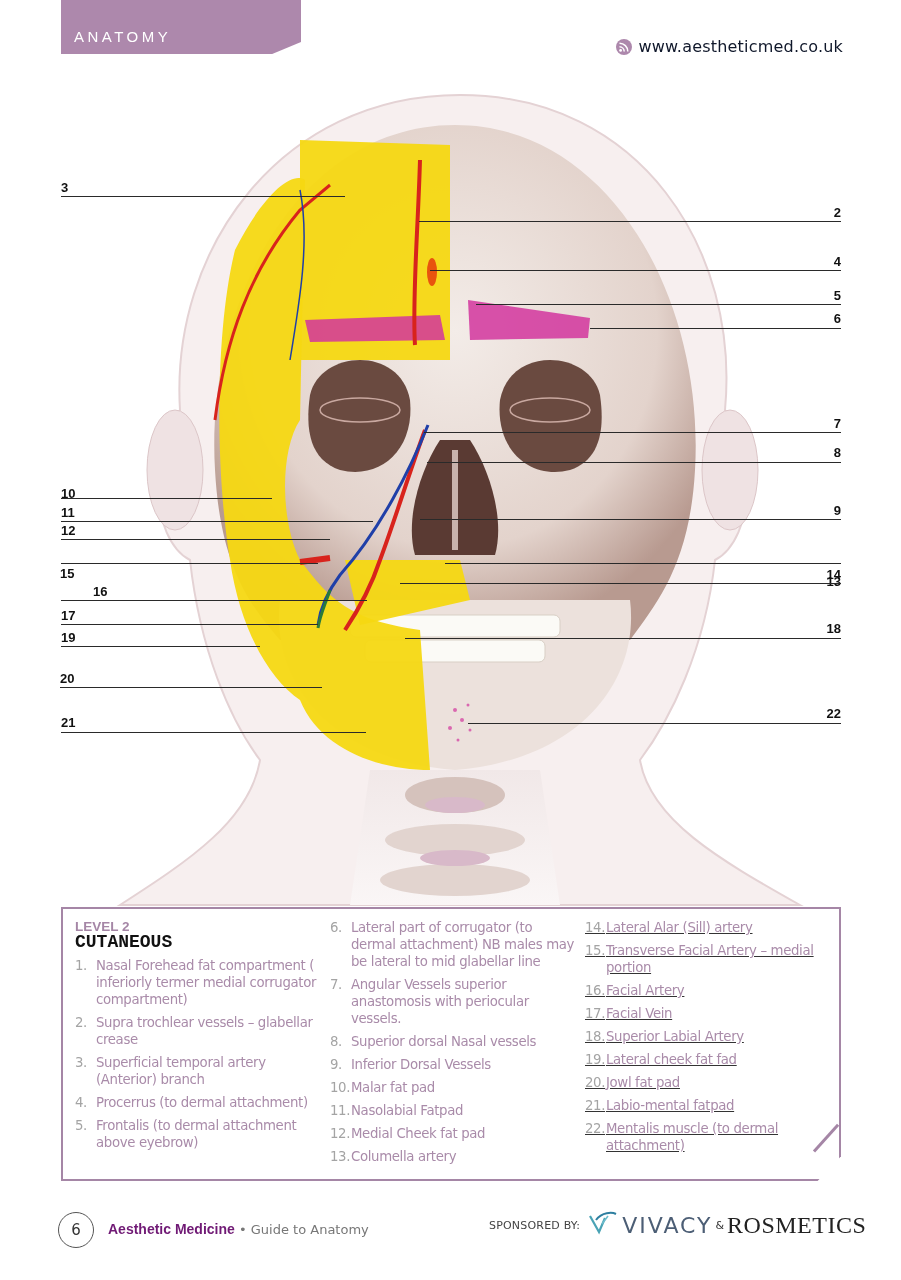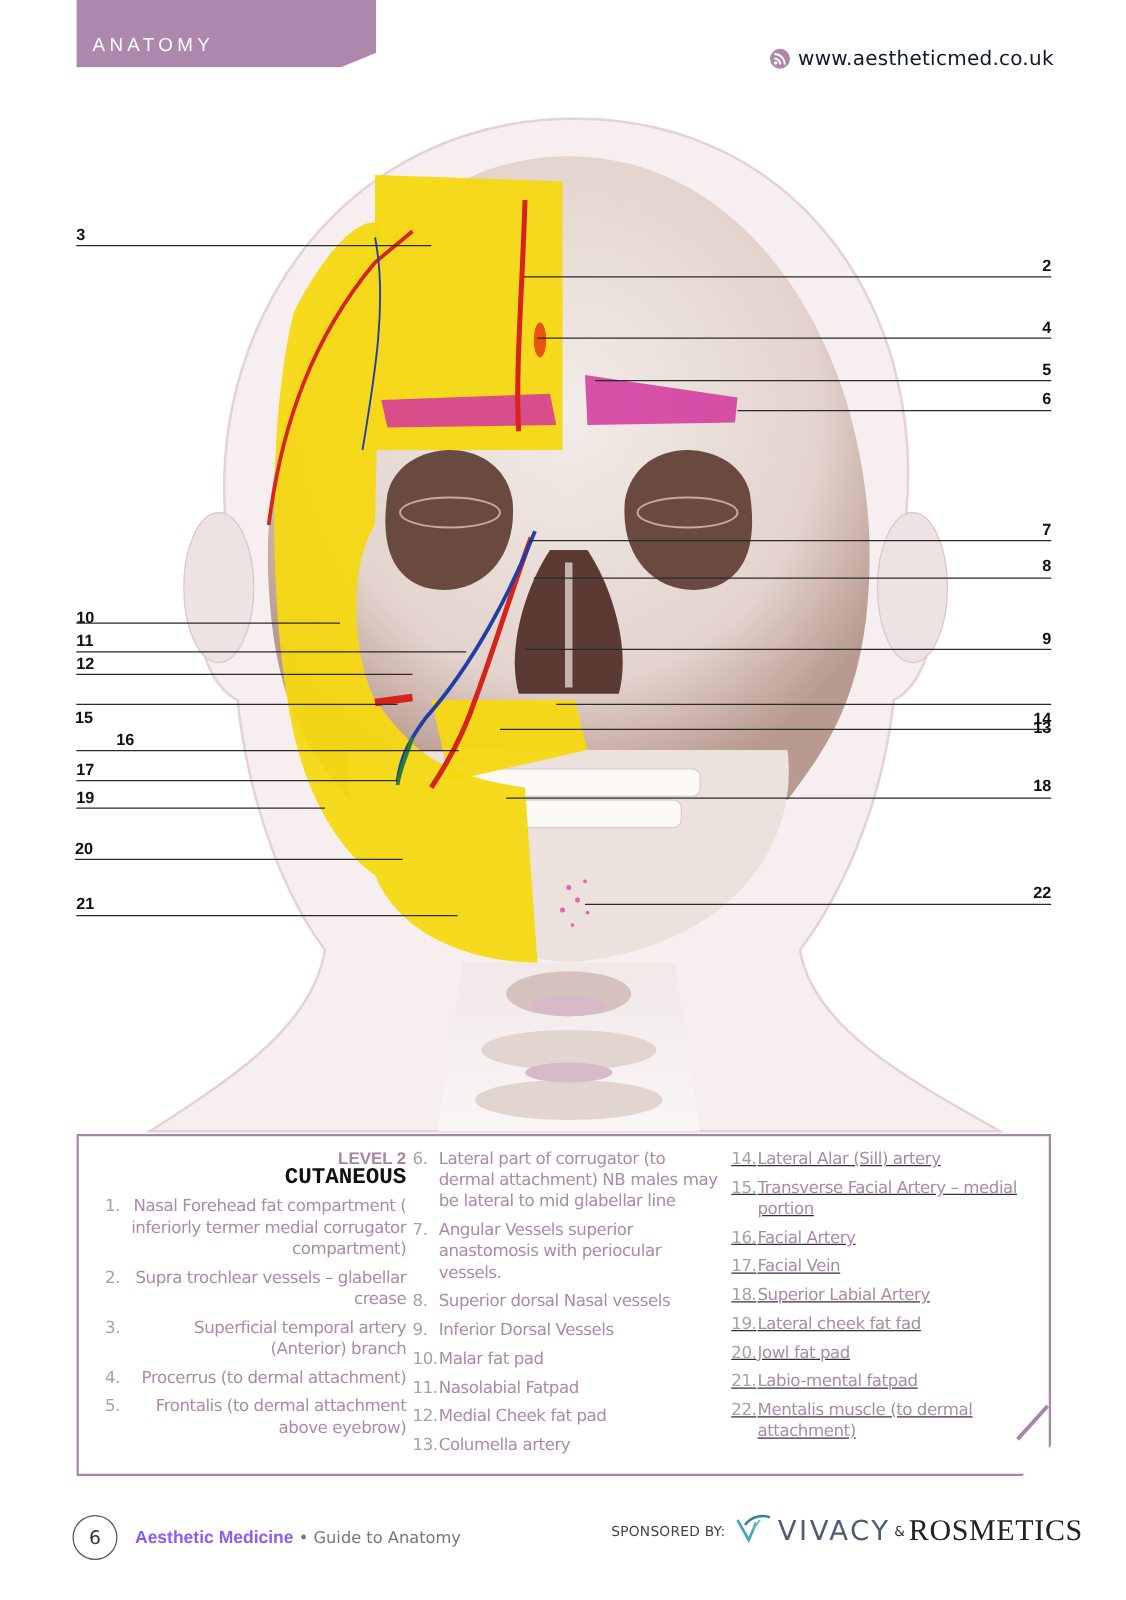--- a/index.html
+++ b/index.html
@@ -69,21 +69,21 @@
   .legend-item .txt { flex: 1; }
 
   
   .page-circle {
     position: absolute; left: 58px; top: 1212px; width: 36px; height: 36px;
     border: 1.2px solid #555; border-radius: 50%;
     display: flex; align-items: center; justify-content: center;
     font-size: 15px; color: #333;
   }
   .footer-pub { position: absolute; left: 108px; top: 1221px; font-size: 13px; color: #777; }
-  .footer-pub b { color: #8b5cf6; font-family: "Liberation Sans", sans-serif; font-weight: bold; font-size: 14px; }
+  .footer-pub b { color: #701a75; font-family: "Liberation Sans", sans-serif; font-weight: bold; font-size: 14px; }
   .sponsor { position: absolute; left: 489px; top: 1210px; display: flex; align-items: center; justify-content: flex-end; }
   .sponsor-label { font-size: 11px; color: #444; letter-spacing: 0.2px; margin-right: 8px; }
   .vivacy { font-family: "DejaVu Sans", sans-serif; font-size: 22px; color: #4c5e75; letter-spacing: 2px; }
   .amp { font-size: 11px; color: #333; margin: 0 3px; }
   .rosmetics { font-family: "Liberation Serif", serif; font-size: 24px; color: #222; letter-spacing: 0.5px; }
 </style>
 </head>
 <body>
 
 <div class="section-tab">
@@ -249,21 +249,21 @@
 <div>
   <div class="callout" style="left:405px;top:638px;width:436px;"></div>
   <span class="callout-num" style="right:60px;top:621px;">18</span>
 </div>
 <div>
   <div class="callout" style="left:468px;top:723px;width:373px;"></div>
   <span class="callout-num" style="right:60px;top:706px;">22</span>
 </div>
 
 <div class="legend-box">
-  <div class="legend-col" style="left:12px;width:250px;text-align:right;">
+  <div class="legend-col" style="left:12px;width:250px;">
     <div class="level-label">LEVEL 2</div>
     <div class="level-title">CUTANEOUS</div>
     <ul class="legend-list">
       <li class="legend-item">
           <span class="num">1.</span>
           <span class="txt">Nasal Forehead fat compartment ( inferiorly termer medial corrugator compartment)</span>
         </li>
       <li class="legend-item">
           <span class="num">2.</span>
           <span class="txt">Supra trochlear vessels – glabellar crease</span>

